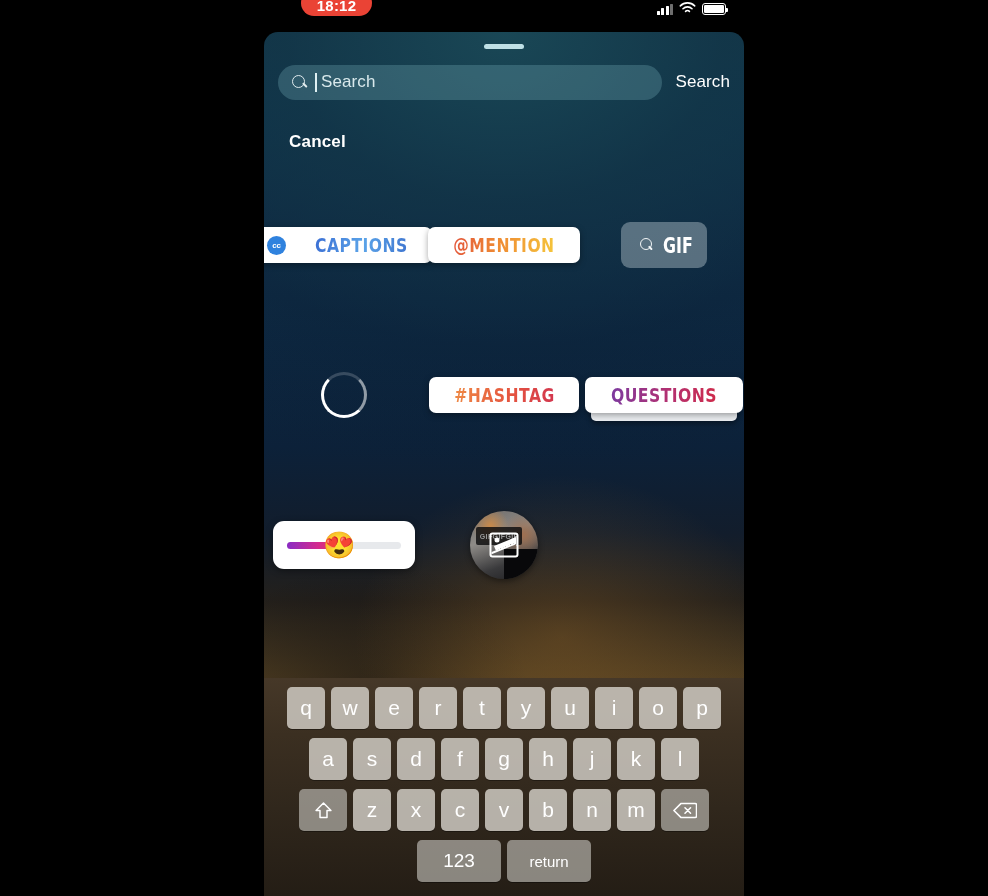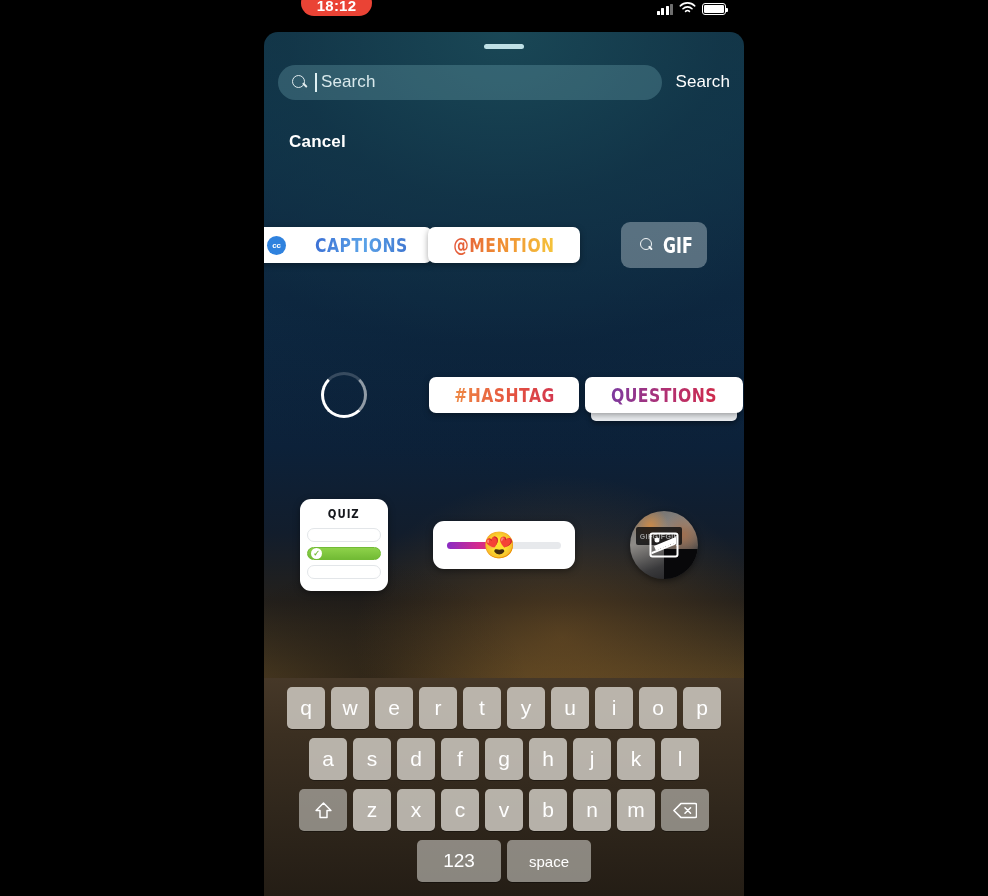--- a/index.html
+++ b/index.html
@@ -422,30 +422,20 @@
               <div class="q-shadow"></div>
               <div class="chip">
                 <span class="chip-text g-question">QUESTIONS</span>
               </div>
             </div>
           </div>
         </div>
 
         <div class="row row-3">
           <div class="cell">
-            <div class="quiz">
-              <span class="quiz-title">QUIZ</span>
-              <div class="quiz-opt"></div>
-              <div class="quiz-opt correct">
-                <span class="quiz-check">✓</span>
-              </div>
-              <div class="quiz-opt"></div>
-            </div>
-          </div>
-          <div class="cell">
             <div class="slider-card">
               <div class="track">
                 <div class="track-fill"></div>
                 <span class="thumb">😍</span>
               </div>
             </div>
           </div>
           <div class="cell">
             <div class="photo-sticker">
               <div class="photo-label">GIFGIFGIF</div>
@@ -504,21 +494,21 @@
         <div class="key k-wide k-icon">
           <svg width="24" height="19" viewBox="0 0 26 20" fill="none" stroke="#ffffff" stroke-width="1.7" stroke-linecap="round" stroke-linejoin="round">
             <path d="M8.5 2.5 H24 A1.5 1.5 0 0 1 25.5 4 V16 A1.5 1.5 0 0 1 24 17.5 H8.5 L1 10 Z"></path>
             <path d="M13 7 L19 13 M19 7 L13 13"></path>
           </svg>
         </div>
       </div>
 
       <div class="krow krow-4">
         <div class="key k-num">123</div>
-        <div class="key k-return">space</div>
+        <div class="key k-return">return</div>
       </div>
     </div>
 
     <div class="statusbar">
       <div class="rec-pill">
         <span>18:12</span>
       </div>
       <div class="status-right">
         <span class="sig">
             <i></i>

